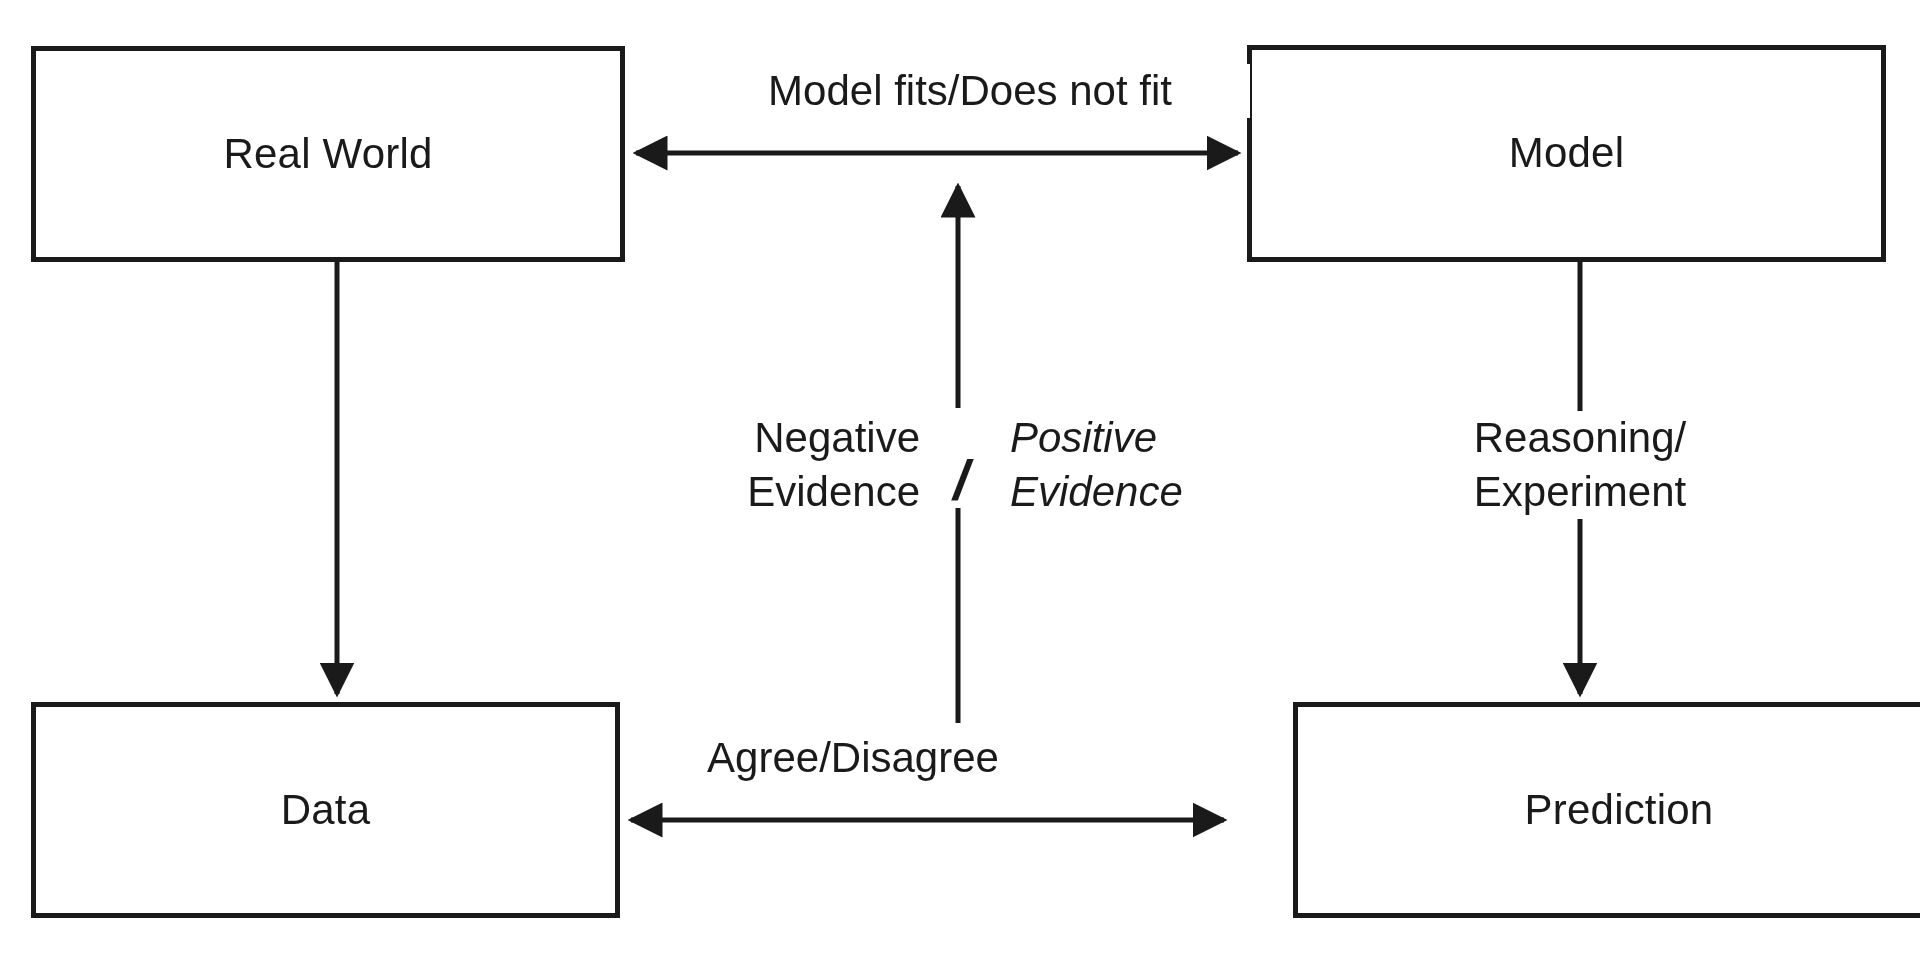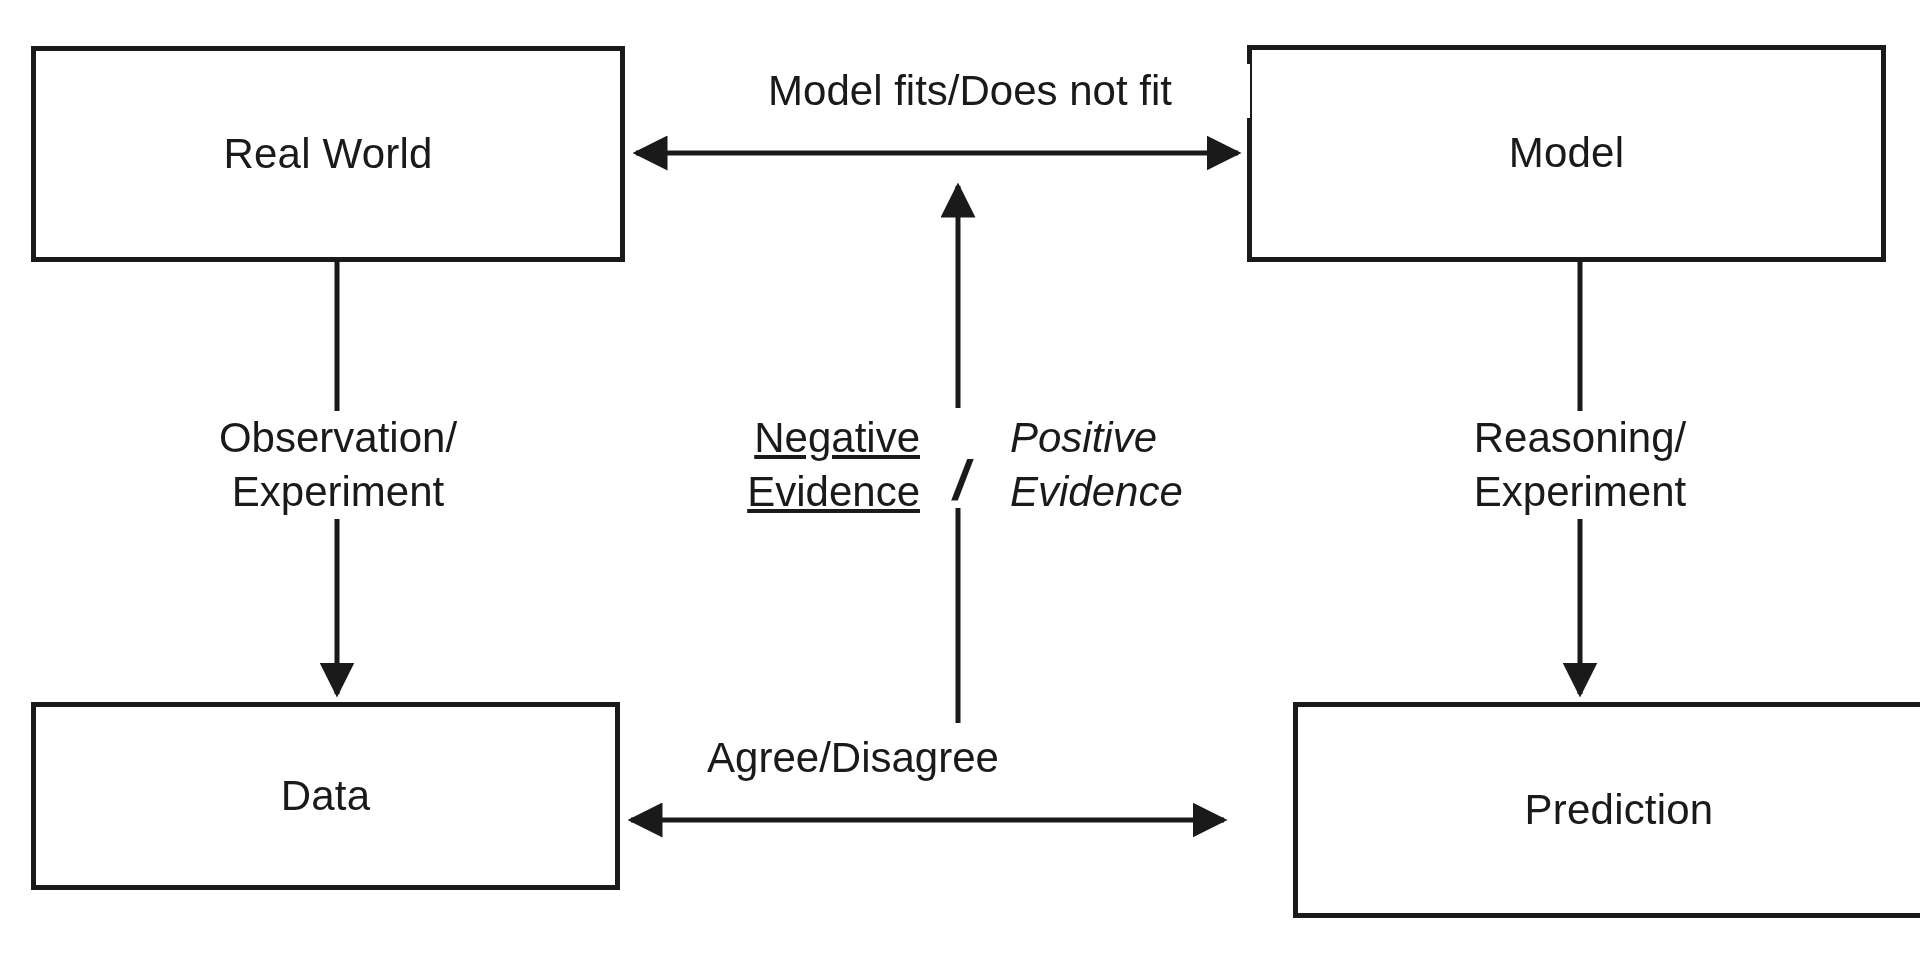--- a/index.html
+++ b/index.html
@@ -80,21 +80,20 @@
     top: 411px;
     width: 412px;
     text-align: center;
   }
   #label-negative {
     left: 600px;
     top: 411px;
     width: 330px;
     text-align: right;
     padding-right: 10px;
-    text-decoration: underline;
   }
   #label-positive {
     left: 1000px;
     top: 411px;
     width: 330px;
     text-align: left;
     padding-left: 10px;
     font-style: italic;
   }
   #label-evidence-slash {
@@ -136,34 +135,32 @@
   </svg>
 
   <div class="node-box" id="box-real-world" style="left:31px; top:46px; width:594px; height:216px;">
     <span class="node-label">Real World</span>
   </div>
 
   <div class="node-box" id="box-model" style="left:1247px; top:45px; width:639px; height:217px;">
     <span class="node-label">Model</span>
   </div>
 
-  <div class="node-box" id="box-data" style="left:31px; top:702px; width:589px; height:188px;">
+  <div class="node-box" id="box-data" style="left:31px; top:702px; width:589px; height:216px;">
     <span class="node-label">Data</span>
   </div>
 
   <div class="node-box" id="box-prediction" style="left:1293px; top:702px; width:652px; height:216px;">
     <span class="node-label">Prediction</span>
   </div>
 
   <div class="edge-label nowrap" id="label-agree">Agree/Disagree</div>
 
   <div class="edge-label nowrap" id="label-model-fits">Model fits/Does not fit</div>
 
-  <div class="edge-label" id="label-observation">Observation/
-Experiment</div>
 
   <div class="edge-label" id="label-reasoning">Reasoning/
 Experiment</div>
 
   <div class="edge-label" id="label-negative">Negative
 Evidence</div>
 
   <div class="edge-label" id="label-evidence-slash">/</div>
 
   <div class="edge-label" id="label-positive">Positive

